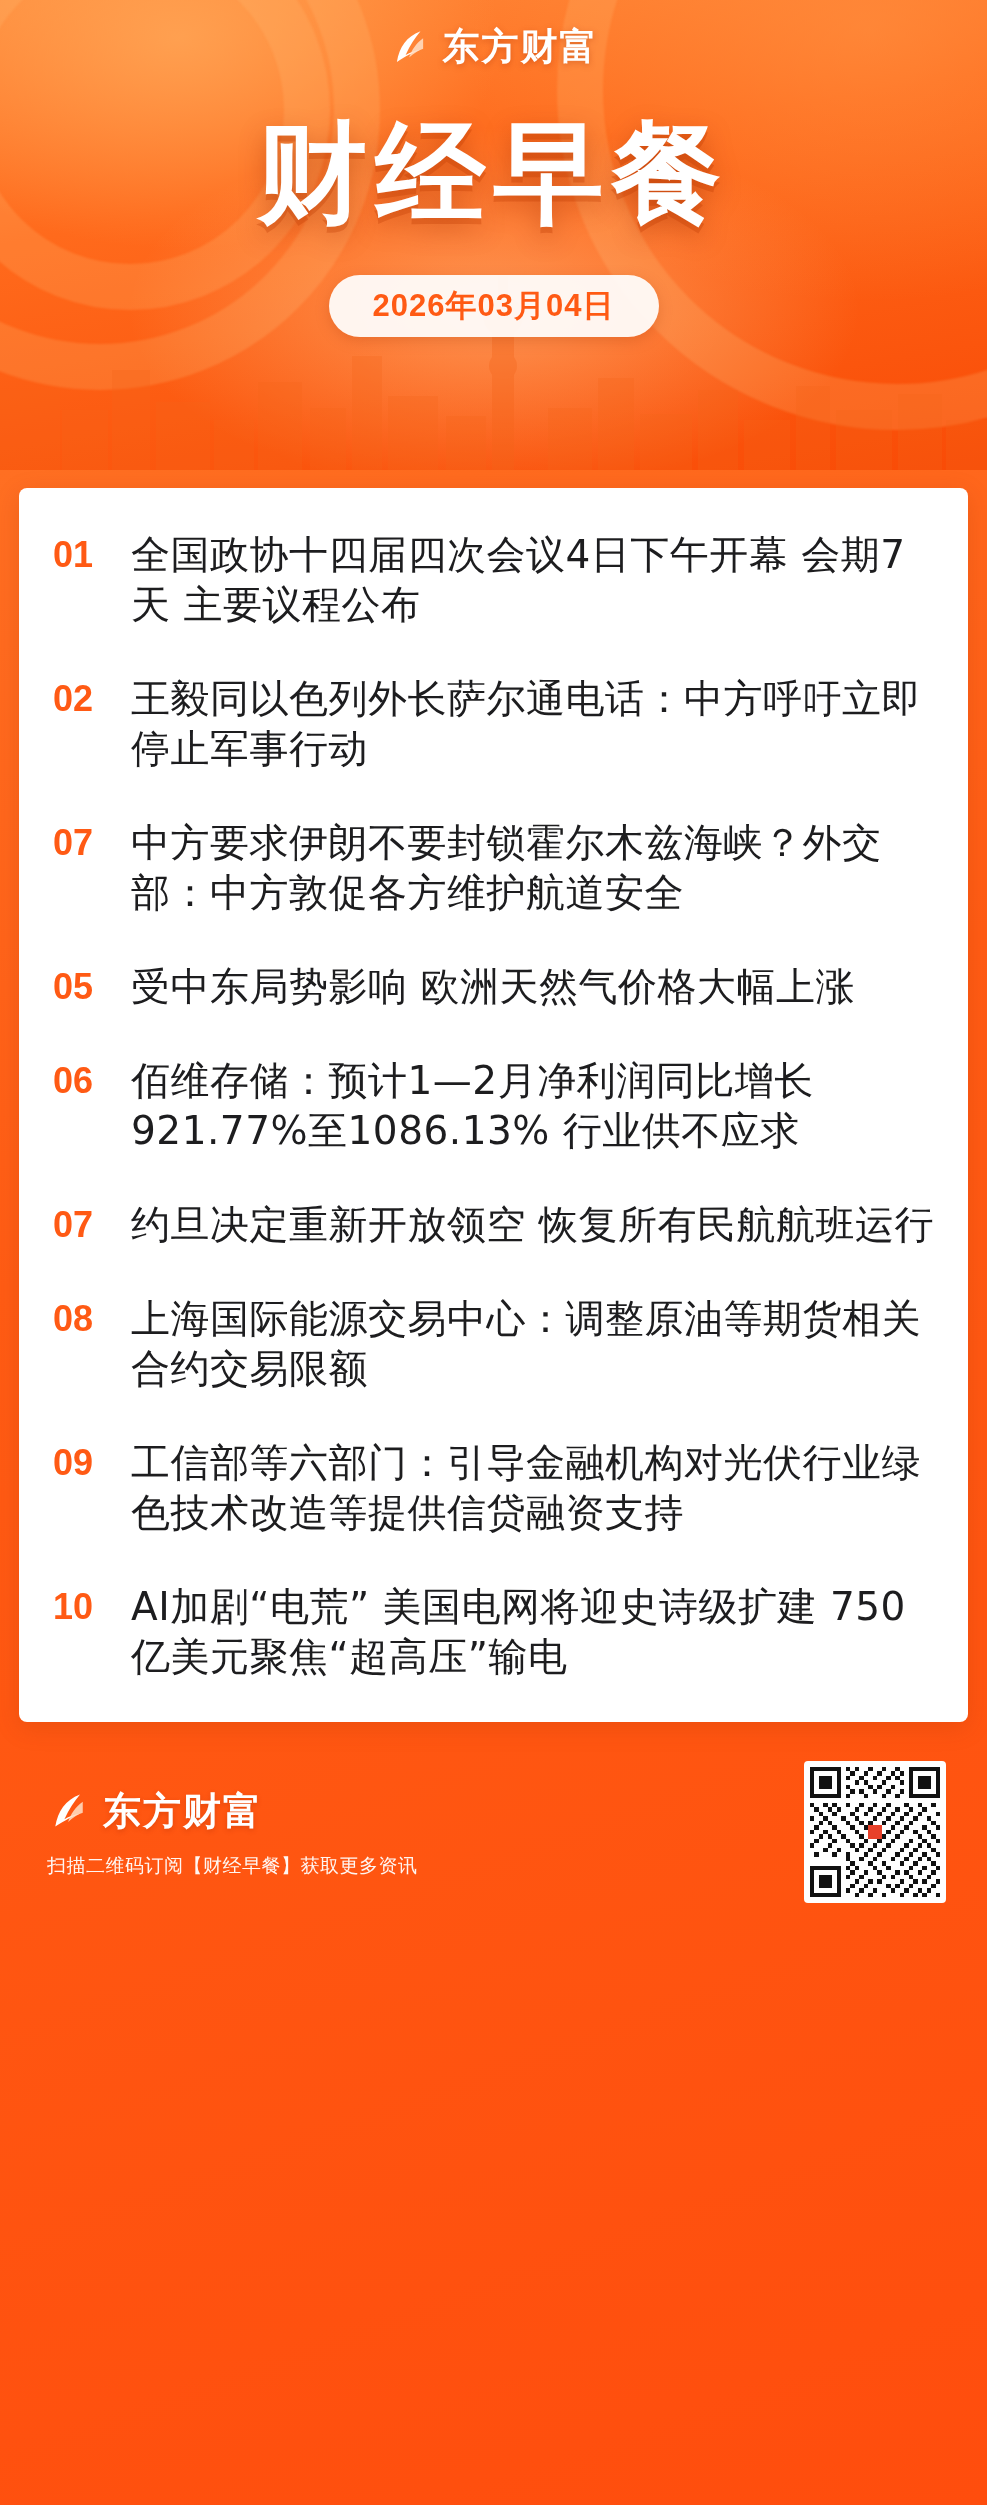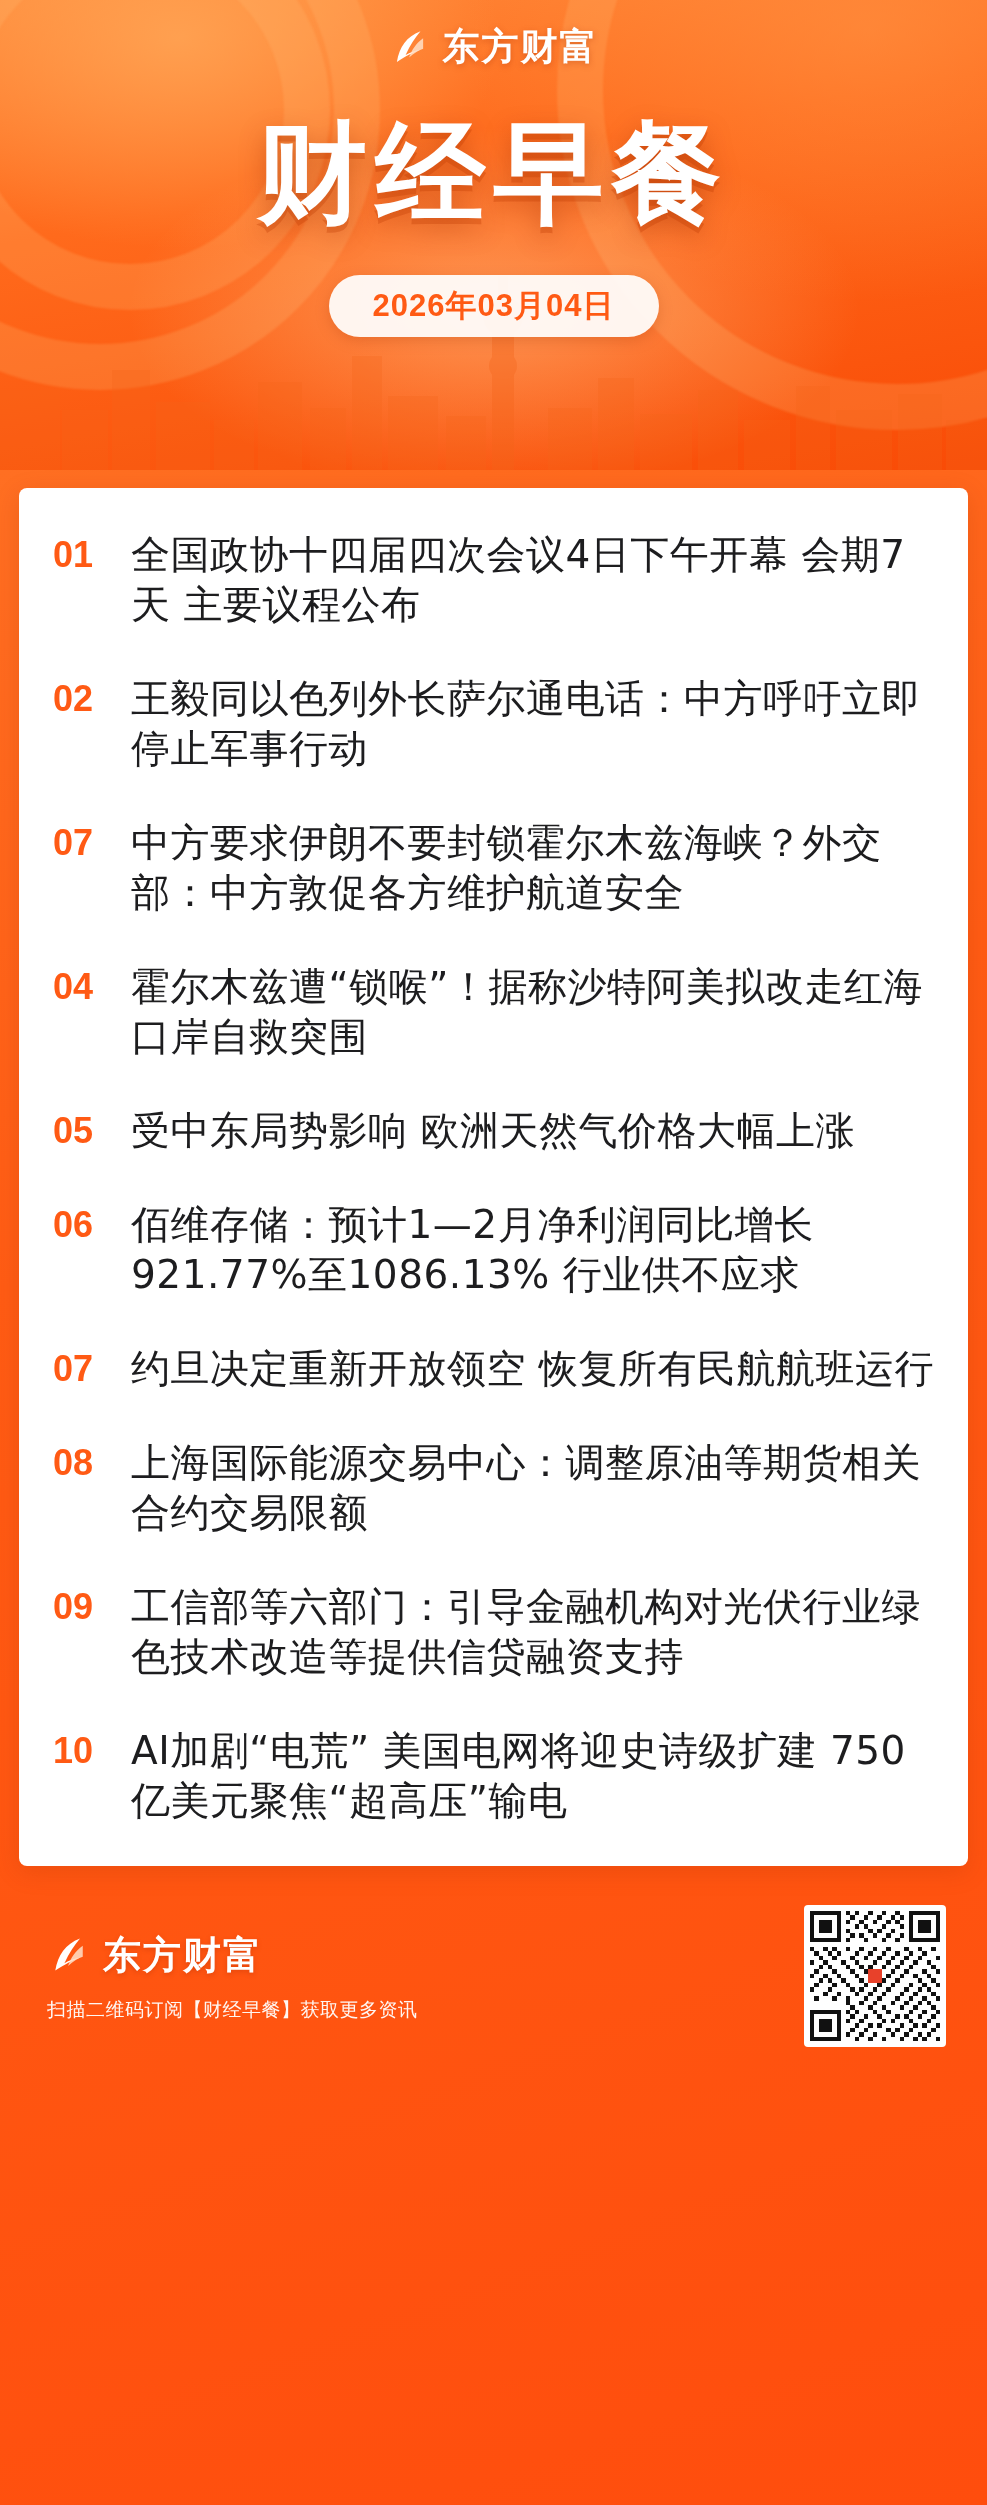--- a/index.html
+++ b/index.html
@@ -241,24 +241,20 @@
   <div class="news-item">
     <div class="news-num">02</div>
     <div class="news-text">王毅同以色列外长萨尔通电话：中方呼吁立即停止军事行动</div>
   </div>
 
   <div class="news-item">
     <div class="news-num">07</div>
     <div class="news-text">中方要求伊朗不要封锁霍尔木兹海峡？外交部：中方敦促各方维护航道安全</div>
   </div>
 
-  <div class="news-item">
-    <div class="news-num">04</div>
-    <div class="news-text">霍尔木兹遭“锁喉”！据称沙特阿美拟改走红海口岸自救突围</div>
-  </div>
 
   <div class="news-item">
     <div class="news-num">05</div>
     <div class="news-text">受中东局势影响 欧洲天然气价格大幅上涨</div>
   </div>
 
   <div class="news-item">
     <div class="news-num">06</div>
     <div class="news-text">佰维存储：预计1—2月净利润同比增长921.77%至1086.13% 行业供不应求</div>
   </div>

